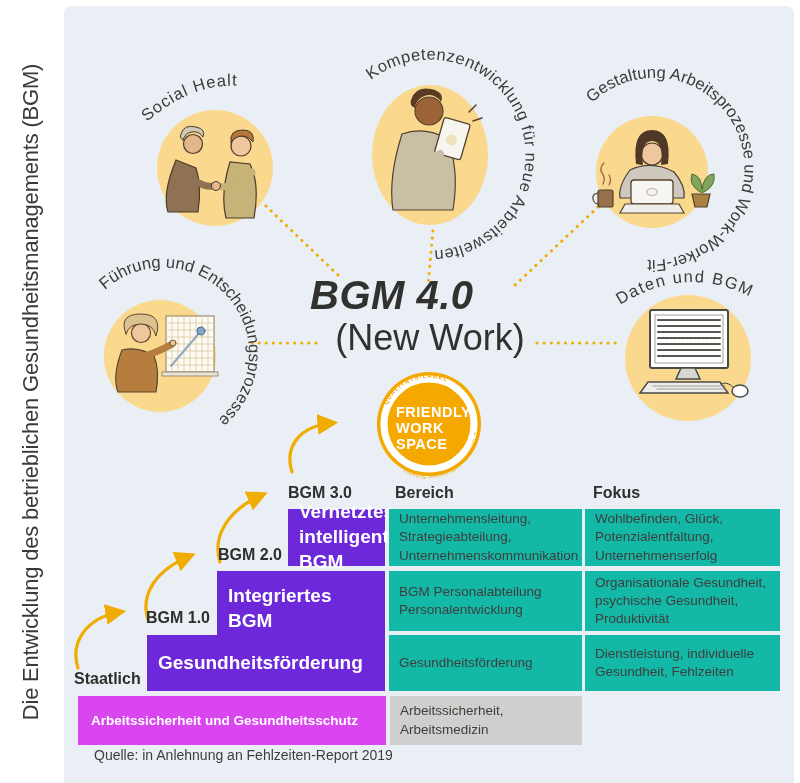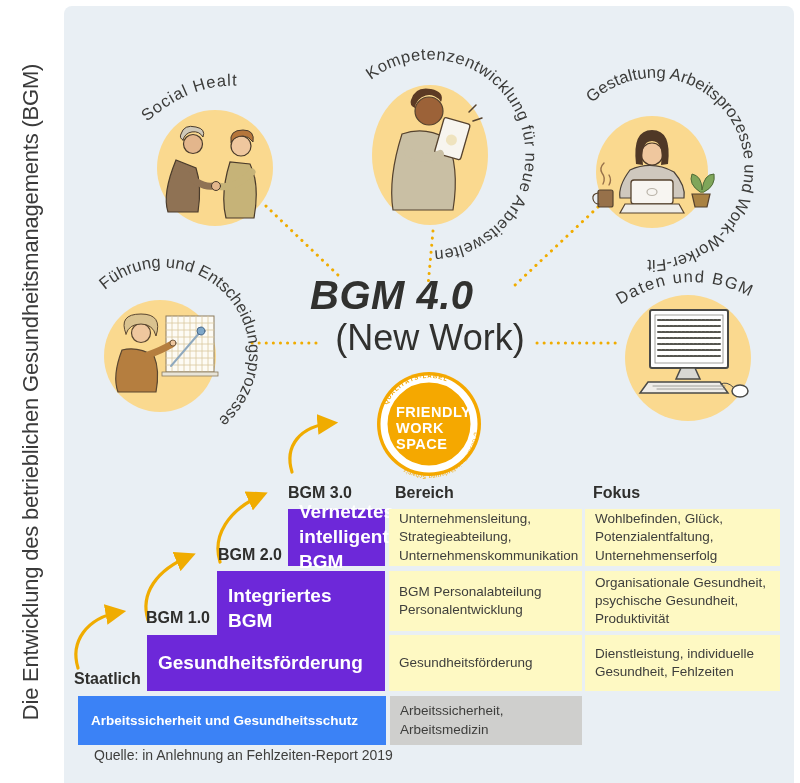--- a/index.html
+++ b/index.html
@@ -10,23 +10,23 @@
   .vtitle span{transform:rotate(-90deg);white-space:nowrap;font-size:22px;letter-spacing:-0.2px;color:#3a3a3a;}
   .overlay{position:absolute;left:0;top:0;width:800px;height:783px;}
   svg text{font-family:"Liberation Sans",sans-serif;}
   .ctitle{position:absolute;left:310px;top:274px;width:240px;
           font-size:40px;line-height:42px;font-weight:bold;color:#31312f;letter-spacing:0.5px;font-style:italic;}
   .csub{position:absolute;left:280px;top:318px;width:300px;text-align:center;
         font-size:36px;line-height:40px;font-weight:normal;color:#31312f;}
   .colhdr,.rowlabel{position:absolute;font-size:16px;font-weight:bold;color:#2f2f2d;}
   .step{position:absolute;background:#6d28d9;color:#fff;font-weight:bold;font-size:19px;line-height:1.3;
         display:flex;align-items:center;padding:4px 8px 4px 11px;box-sizing:border-box;}
-  .stepdark{position:absolute;background:#3b82f6;color:#fff;font-weight:bold;font-size:13.5px;
+  .stepdark{position:absolute;background:#d946ef;color:#fff;font-weight:bold;font-size:13.5px;
         display:flex;align-items:center;padding:4px 8px 4px 13px;box-sizing:border-box;}
-  .cell{position:absolute;background:#fef9c3;color:#3e3e3c;font-size:13.5px;line-height:1.34;
+  .cell{position:absolute;background:#14b8a6;color:#3e3e3c;font-size:13.5px;line-height:1.34;
         display:flex;align-items:center;padding:4px 8px 4px 10px;box-sizing:border-box;}
   .cell.gray{background:#CFCFCD;}
   .source{position:absolute;left:94px;top:747px;font-size:14px;color:#3e3e3c;}
 </style>
 </head>
 <body>
 
 <div class="stage">
   <div class="panel"></div>
   <div class="vtitle">

